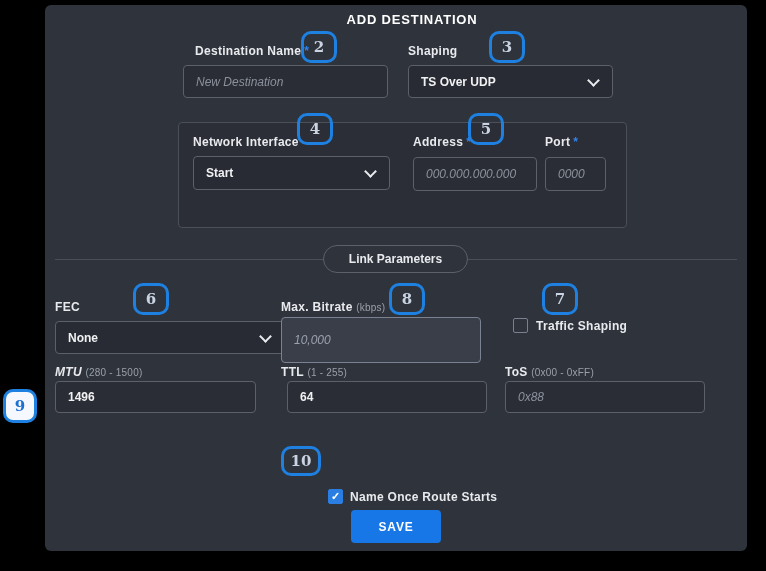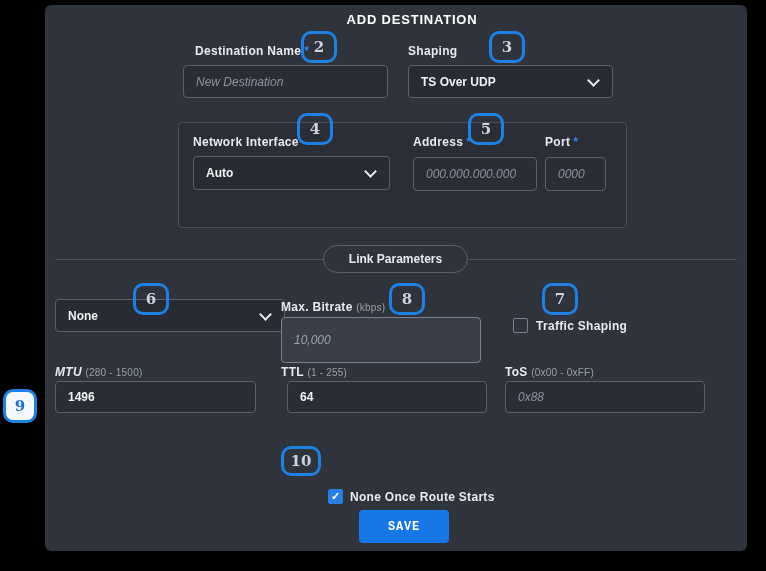--- a/index.html
+++ b/index.html
@@ -26,39 +26,39 @@
   .groupbox{position:absolute;left:133px;top:117px;width:447px;height:104px;
             background:#2b2e36;border:1px solid #4a4f58;border-radius:4px;}
   .divline{position:absolute;height:1px;background:#4b4f58;top:254px;}
   .pill{position:absolute;left:278px;top:240px;width:145px;height:28px;box-sizing:border-box;
         border:1px solid #5c6069;border-radius:14px;background:#2f333b;display:flex;
         align-items:center;justify-content:center;color:#e8eaee;font-size:12px;font-weight:600;}
   .checkbox{position:absolute;width:15px;height:15px;box-sizing:border-box;border:1px solid #7a8090;
             border-radius:2px;background:transparent;cursor:pointer;}
   .checkbox.checked{background:#2a7de1;border-color:#2a7de1;}
   .checkbox.checked::after{content:"\2713";position:absolute;left:2px;top:0px;color:#fff;font-size:11px;font-weight:bold;}
-  .savebtn{position:absolute;left:314px;top:505px;width:90px;height:33px;background:#1877e6;
+  .savebtn{position:absolute;left:306px;top:505px;width:90px;height:33px;background:#1877e6;
            border:none;border-radius:4px;color:#fff;font-size:12px;font-weight:700;
-           letter-spacing:.8px;font-family:Liberation Mono, monospace;cursor:pointer;}
+           letter-spacing:.8px;font-family:Liberation Sans, sans-serif;cursor:pointer;}
   .badge{position:absolute;box-sizing:border-box;width:36px;height:32px;border:3px solid #1e80e0;
          border-radius:10px;display:flex;align-items:center;justify-content:center;
          font-family:"DejaVu Serif",serif;font-weight:bold;font-size:15px;color:#c9d3e2;}
   .badge.light{background:#f5f9ff;color:#1d6fd0;}
   .b2{left:301px;top:31px;}  .b3{left:489px;top:31px;}
   .b4{left:297px;top:113px;} .b5{left:468px;top:113px;}
   .b6{left:133px;top:283px;} .b8{left:389px;top:283px;} .b7{left:542px;top:283px;}
   .b9{left:3px;top:389px;width:34px;height:34px;}
   .b10{left:281px;top:446px;width:40px;height:30px;}
   
   .lbl-dest{left:138px;top:39px;padding-left:12px;}      .in-dest{left:138px;top:60px;width:205px;height:33px;}
   .lbl-proto{left:363px;top:39px;}     .sel-proto{left:363px;top:60px;width:205px;height:33px;}
   .lbl-nic{left:148px;top:130px;}      .sel-nic{left:148px;top:151px;width:197px;height:34px;}
   .lbl-addr{left:368px;top:130px;}     .in-addr{left:368px;top:152px;width:124px;height:34px;}
   .lbl-port{left:500px;top:130px;}     .in-port{left:500px;top:152px;width:61px;height:34px;}
-  .lbl-fec{left:10px;top:295px;}       .sel-fec{left:10px;top:294px;width:230px;height:33px;}
+  .lbl-fec{left:10px;top:295px;}       .sel-fec{left:10px;top:316px;width:230px;height:33px;}
   .lbl-mbr{left:236px;top:295px;}      .in-mbr{left:236px;top:312px;width:200px;height:46px;}
   .cb-ts{left:468px;top:313px;}        .lbl-ts{left:491px;top:314px;}
   .lbl-mtu{left:10px;top:360px;}       .in-mtu{left:10px;top:376px;width:201px;height:32px;}
   .lbl-ttl{left:236px;top:360px;}      .in-ttl{left:236px;top:376px;width:200px;height:32px;margin-left:6px;}
   .lbl-tos{left:460px;top:360px;}      .in-tos{left:460px;top:376px;width:200px;height:32px;}
   .cb-start{left:283px;top:484px;}     .lbl-start{left:305px;top:485px;}
 </style>
 </head>
 <body>
 
@@ -72,21 +72,21 @@
 
     <div class="lbl lbl-proto">Shaping</div>
     <div class="select sel-proto">
       <span>TS Over UDP</span>
       <span class="chev"></span>
     </div>
 
     <div class="groupbox"></div>
     <div class="lbl lbl-nic">Network Interface</div>
     <div class="select sel-nic">
-      <span>Auto</span>
+      <span>Start</span>
       <span class="chev"></span>
     </div>
     <div class="lbl lbl-addr"><span>Address</span><span class="req">*</span></div>
     <input class="tb in-addr" type="text" placeholder="000.000.000.000" style="">
     <div class="lbl lbl-port"><span>Port</span><span class="req">*</span></div>
     <input class="tb in-port" type="text" placeholder="0000" style="">
 
     <div class="divline" style="left:10px;width:268px;"></div>
     <div class="divline" style="left:423px;width:269px;"></div>
     <div class="pill">Link Parameters</div>
@@ -104,21 +104,21 @@
     <div class="lbl lbl-ts">Traffic Shaping</div>
 
     <div class="lbl lbl-mtu"><span style="font-weight:700;font-style:italic;">MTU</span> <span class="sub">(280 - 1500)</span></div>
     <input class="tb in-mtu" type="text" value="1496" style="">
     <div class="lbl lbl-ttl"><span style="font-weight:700;">TTL</span> <span class="sub">(1 - 255)</span></div>
     <input class="tb in-ttl" type="text" value="64" style="">
     <div class="lbl lbl-tos"><span style="font-weight:700;">ToS</span> <span class="sub">(0x00 - 0xFF)</span></div>
     <input class="tb in-tos" type="text" placeholder="0x88" style="">
 
     <div class="checkbox cb-start checked"></div>
-    <div class="lbl lbl-start">None Once Route Starts</div>
+    <div class="lbl lbl-start">Name Once Route Starts</div>
     <button class="savebtn">SAVE</button>
   </div>
 
   <div class="badge b2">2</div>
   <div class="badge b3">3</div>
   <div class="badge b4">4</div>
   <div class="badge b5">5</div>
   <div class="badge b6">6</div>
   <div class="badge b7">7</div>
   <div class="badge b8">8</div>

